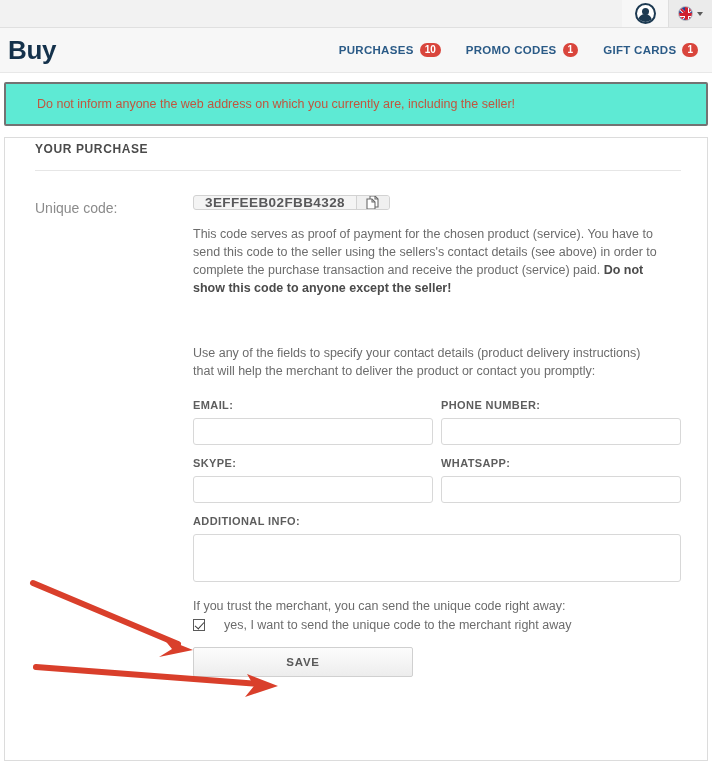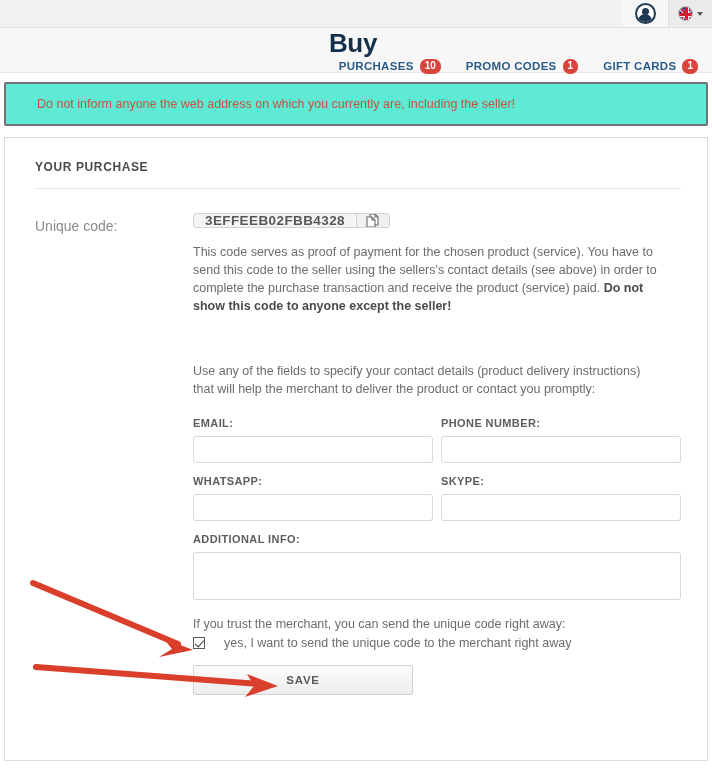--- a/index.html
+++ b/index.html
@@ -87,21 +87,20 @@
   }
 
   
   .pagehead {
     height: 45px;
     background: #f7f7f7;
     display: flex;
     align-items: center;
     padding: 0 14px 0 8px;
     border-bottom: 1px solid #e8e8e8;
-    flex-direction: column;
   }
   .brand {
     font-size: 26px;
     font-weight: bold;
     color: #14314b;
     letter-spacing: -0.3px;
   }
   .nav {
     margin-left: auto;
     display: flex;
@@ -141,21 +140,21 @@
     padding: 13px 31px;
     color: #c0563f;
     font-size: 12.5px;
   }
 
   
   .card {
     margin: 11px 4px 0 4px;
     background: #ffffff;
     border: 1px solid #dcdcdc;
-    padding: 22px 26px 22px 30px;
+    padding: 4px 26px 22px 30px;
     height: 624px;
   }
   .section-title {
     font-size: 12px;
     font-weight: bold;
     color: #4b4b4b;
     letter-spacing: 0.6px;
     padding-bottom: 14px;
     border-bottom: 1px solid #e6e6e6;
     margin-bottom: 22px;
@@ -390,25 +389,25 @@
           <input class="input" type="text" value="" style="">
         </div>
         <div>
           <div class="field-label">PHONE NUMBER:</div>
           <input class="input" type="text" value="" style="">
         </div>
       </div>
 
       <div class="grid2" style="margin-top:12px;">
         <div>
-          <div class="field-label">WHATSAPP:</div>
+          <div class="field-label">SKYPE:</div>
           <input class="input" type="text" value="" style="">
         </div>
         <div>
-          <div class="field-label">SKYPE:</div>
+          <div class="field-label">WHATSAPP:</div>
           <input class="input" type="text" value="" style="">
         </div>
       </div>
 
       <div style="margin-top:12px;">
         <div class="field-label">ADDITIONAL INFO:</div>
         <textarea class="textarea" style=""></textarea>
       </div>
 
       <div class="trust-text" style="margin-top:13px;">If you trust the merchant, you can send the unique code right away:</div>

